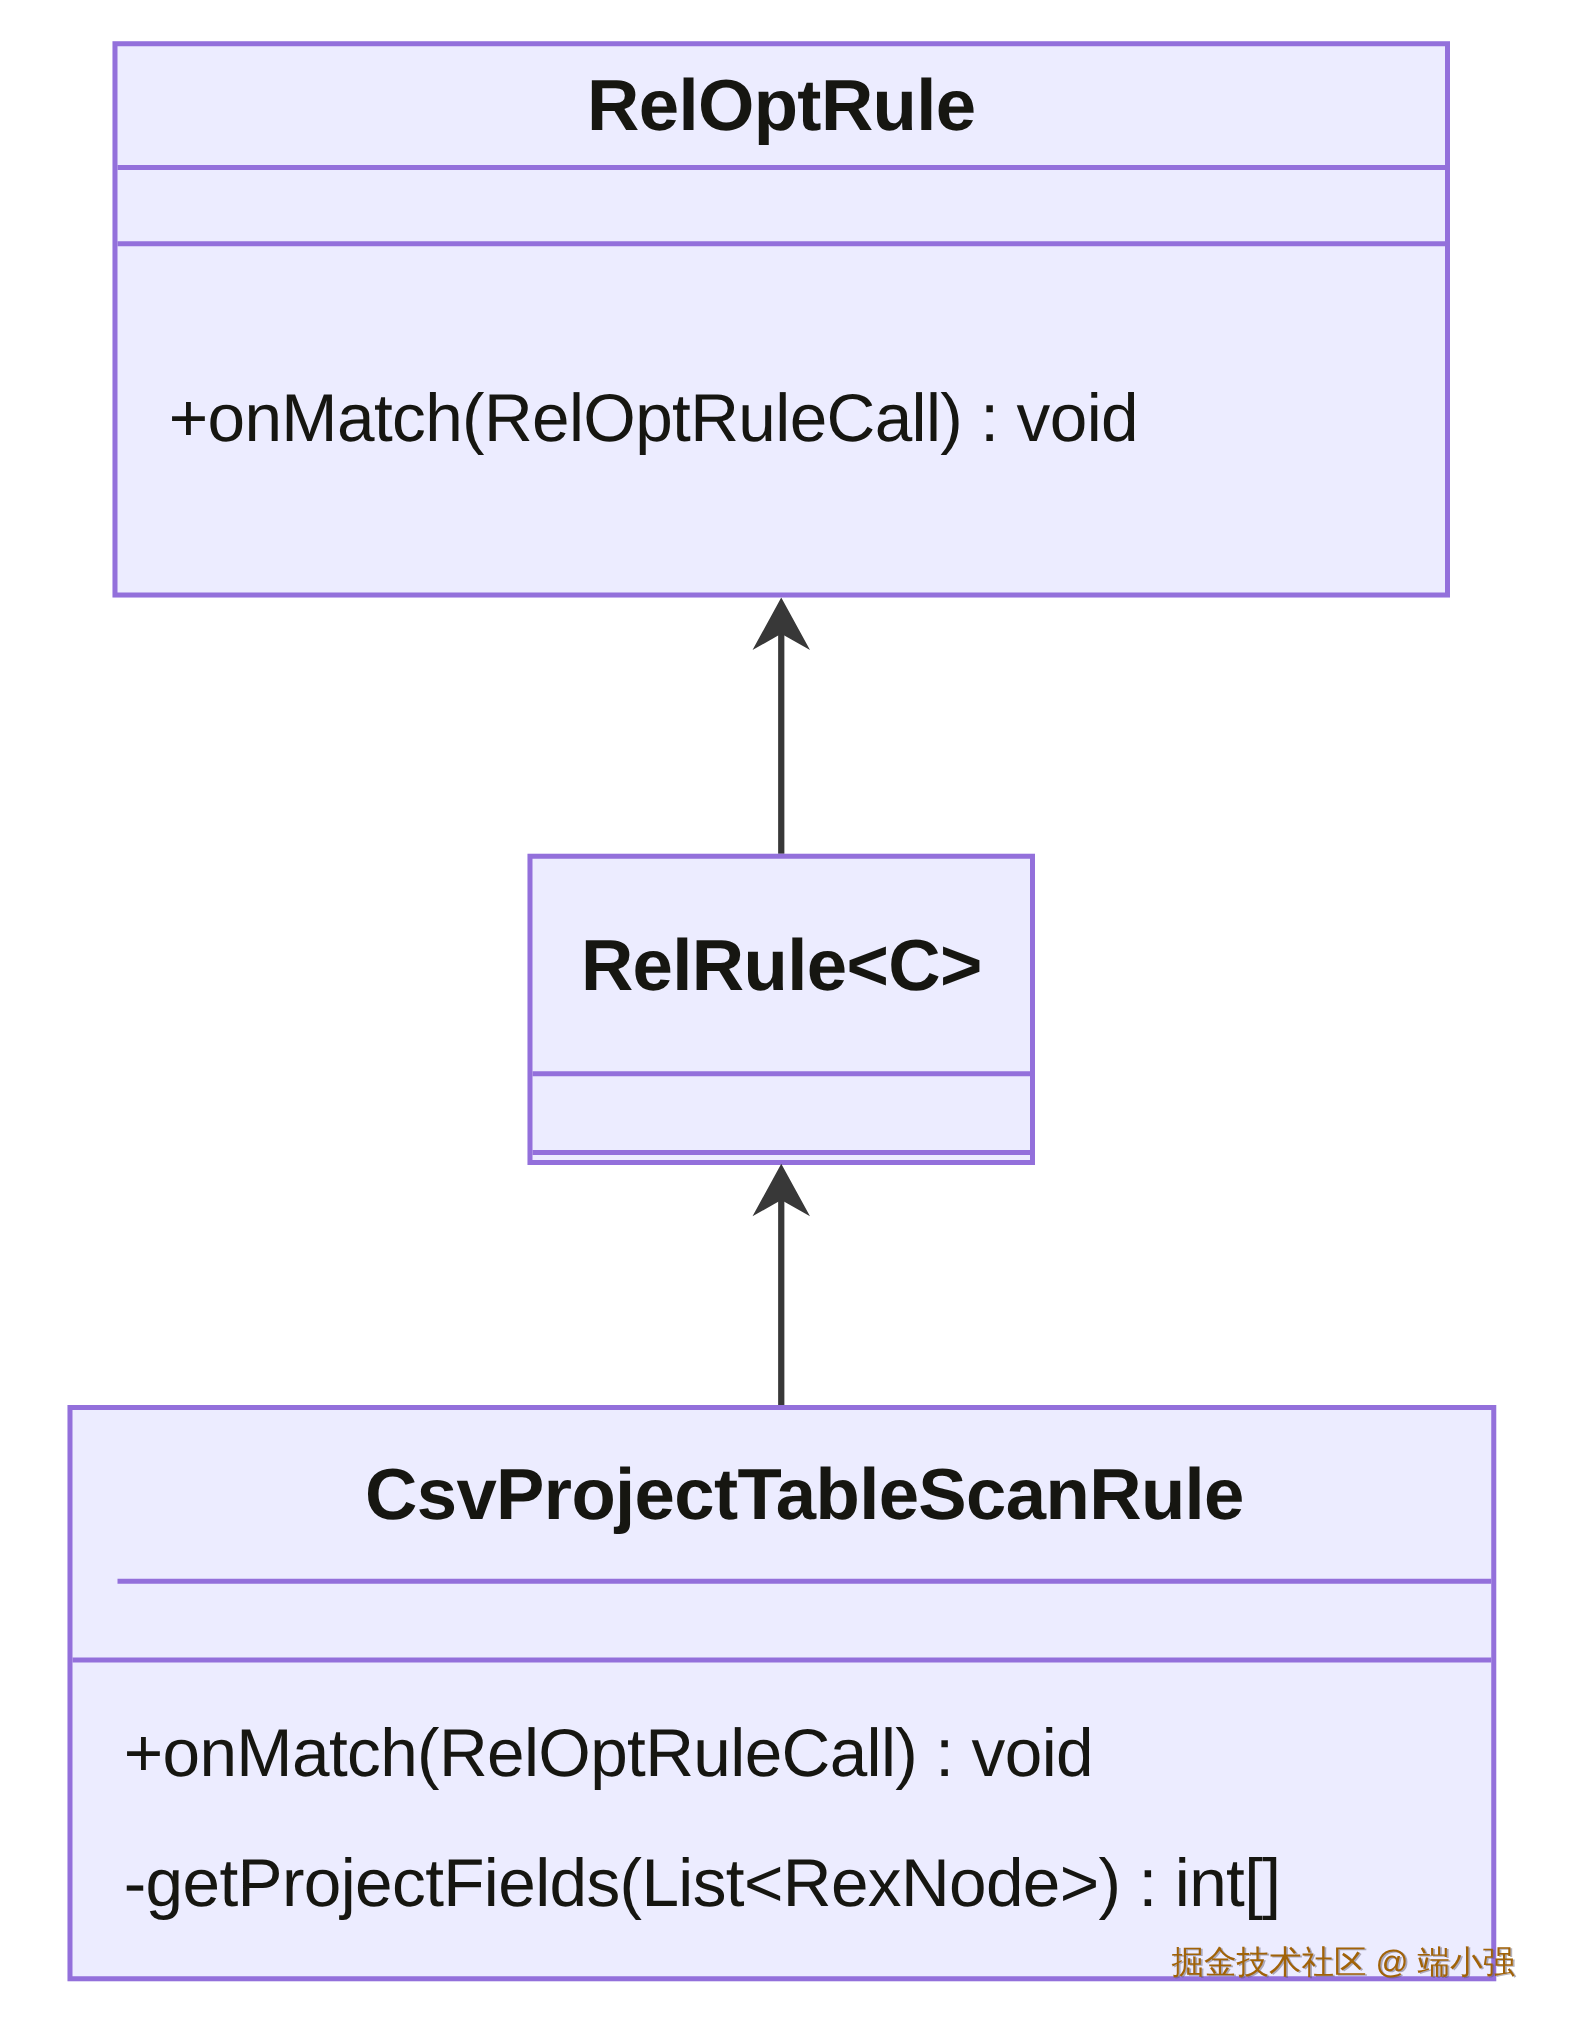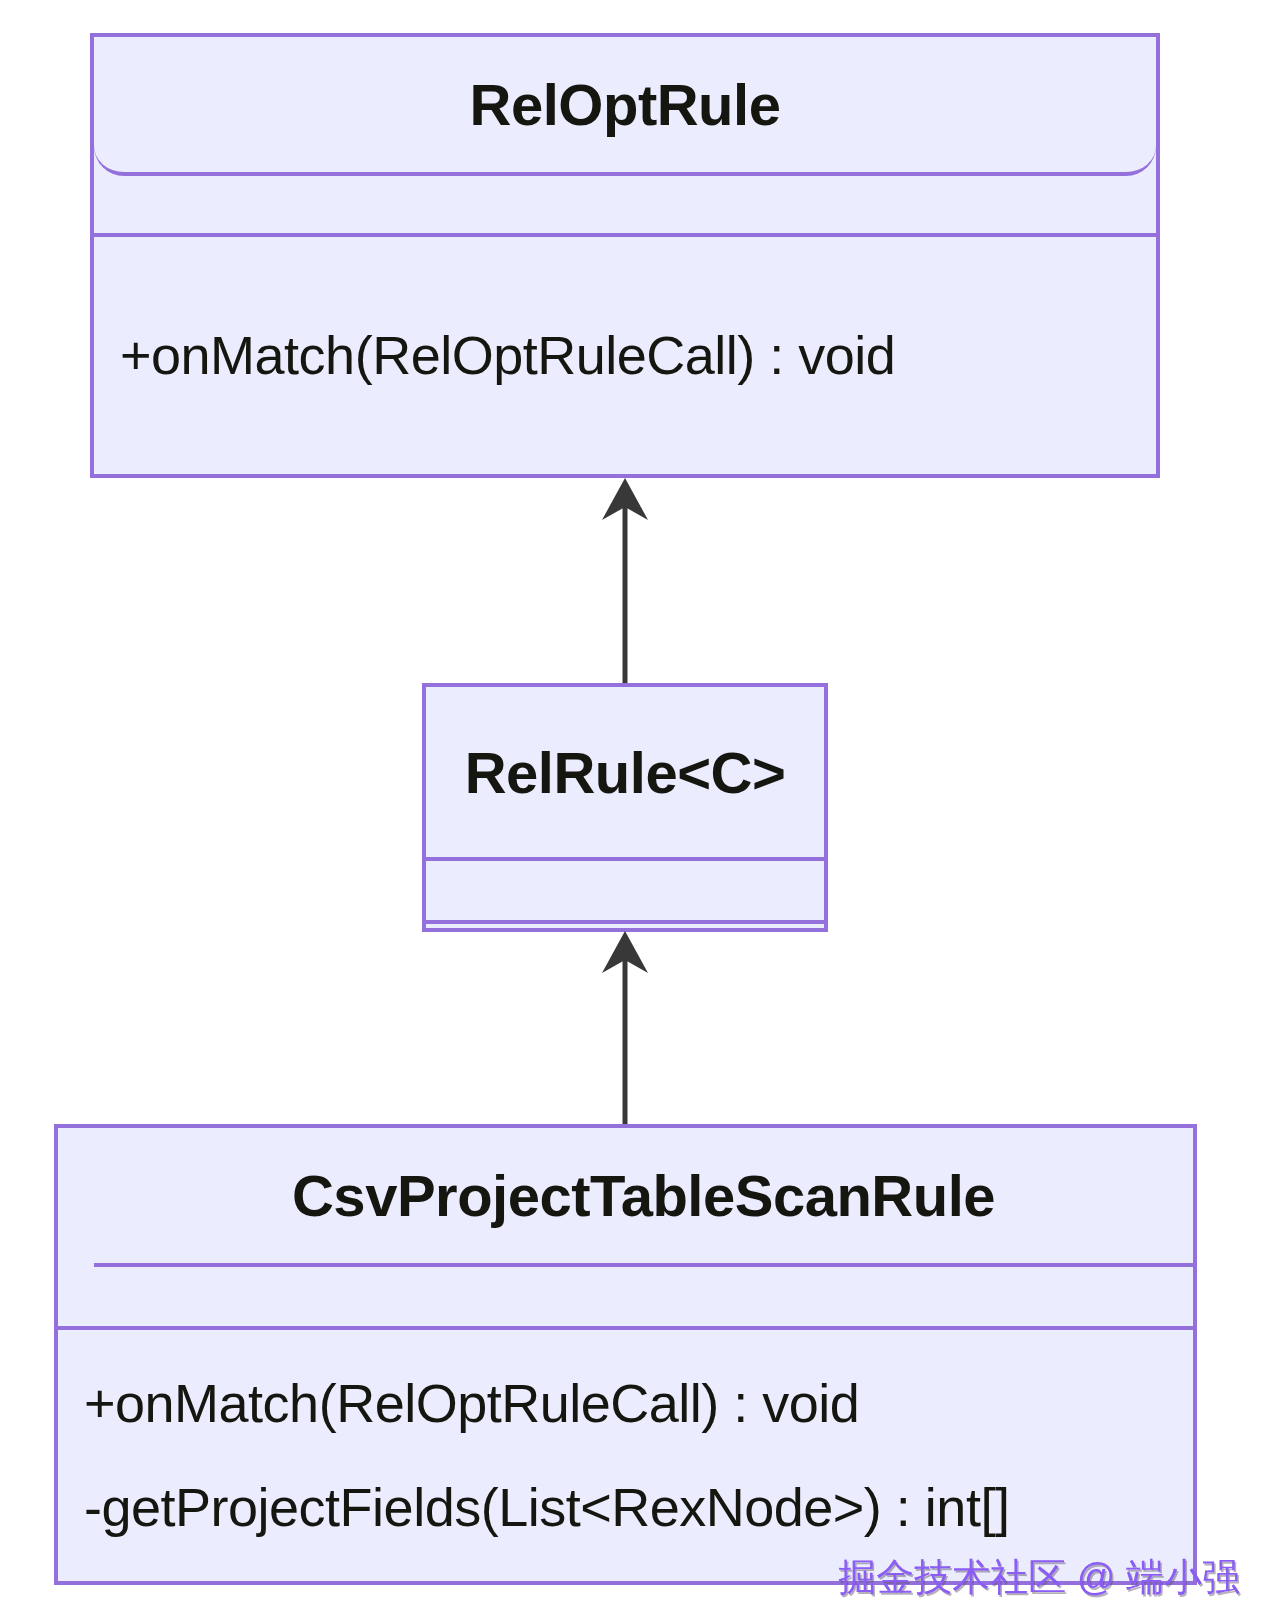--- a/index.html
+++ b/index.html
@@ -31,58 +31,58 @@
     border-bottom: 4px solid #9370DB;
     display: flex;
     align-items: center;
     justify-content: center;
     font-weight: bold;
     font-size: 58px;
     color: #161611;
     letter-spacing: -0.5px;
     flex: 0 0 auto;
   }
-  .box-reloptrule .cmp-title { height: 139px; border-radius: 30px; }
+  .box-reloptrule .cmp-title { height: 99px; }
   .box-relrule    .cmp-title { height: 174px; }
   .box-csvrule    .cmp-title { height: 139px; margin-left: 36px; }
 
   .cmp-attrs {
     border-bottom: 4px solid #9370DB;
     flex: 0 0 auto;
   }
   .box-reloptrule .cmp-attrs { height: 61px; }
   .box-relrule    .cmp-attrs { height: 63px; }
   .box-csvrule    .cmp-attrs { height: 63px; }
 
   .cmp-methods {
     flex: 1 1 auto;
     display: flex;
     flex-direction: column;
     justify-content: space-evenly;
-    padding: 0 26px;
+    padding: 0 41px;
     overflow: hidden;
   }
   .method-line {
     font-size: 54px;
     color: #161611;
     letter-spacing: -0.5px;
     white-space: nowrap;
     line-height: 1.1;
   }
 
   .rel-arrow { position: absolute; }
   .arrow-1 { left: 595px; top: 478px; }
   .arrow-2 { left: 595px; top: 931px; }
 
   .watermark {
     position: absolute;
     top: 1552px;
-    right: 24px;
-    font-size: 38px;
-    color: #8b5cf6;
+    right: 52px;
+    font-size: 26px;
+    color: #a16207;
     text-shadow: 1.5px 1.5px 0 rgba(90, 85, 100, 0.45);
     white-space: nowrap;
   }
 </style>
 </head>
 <body>
 
 <div class="canvas">
 
   <div class="class-box box-reloptrule">

